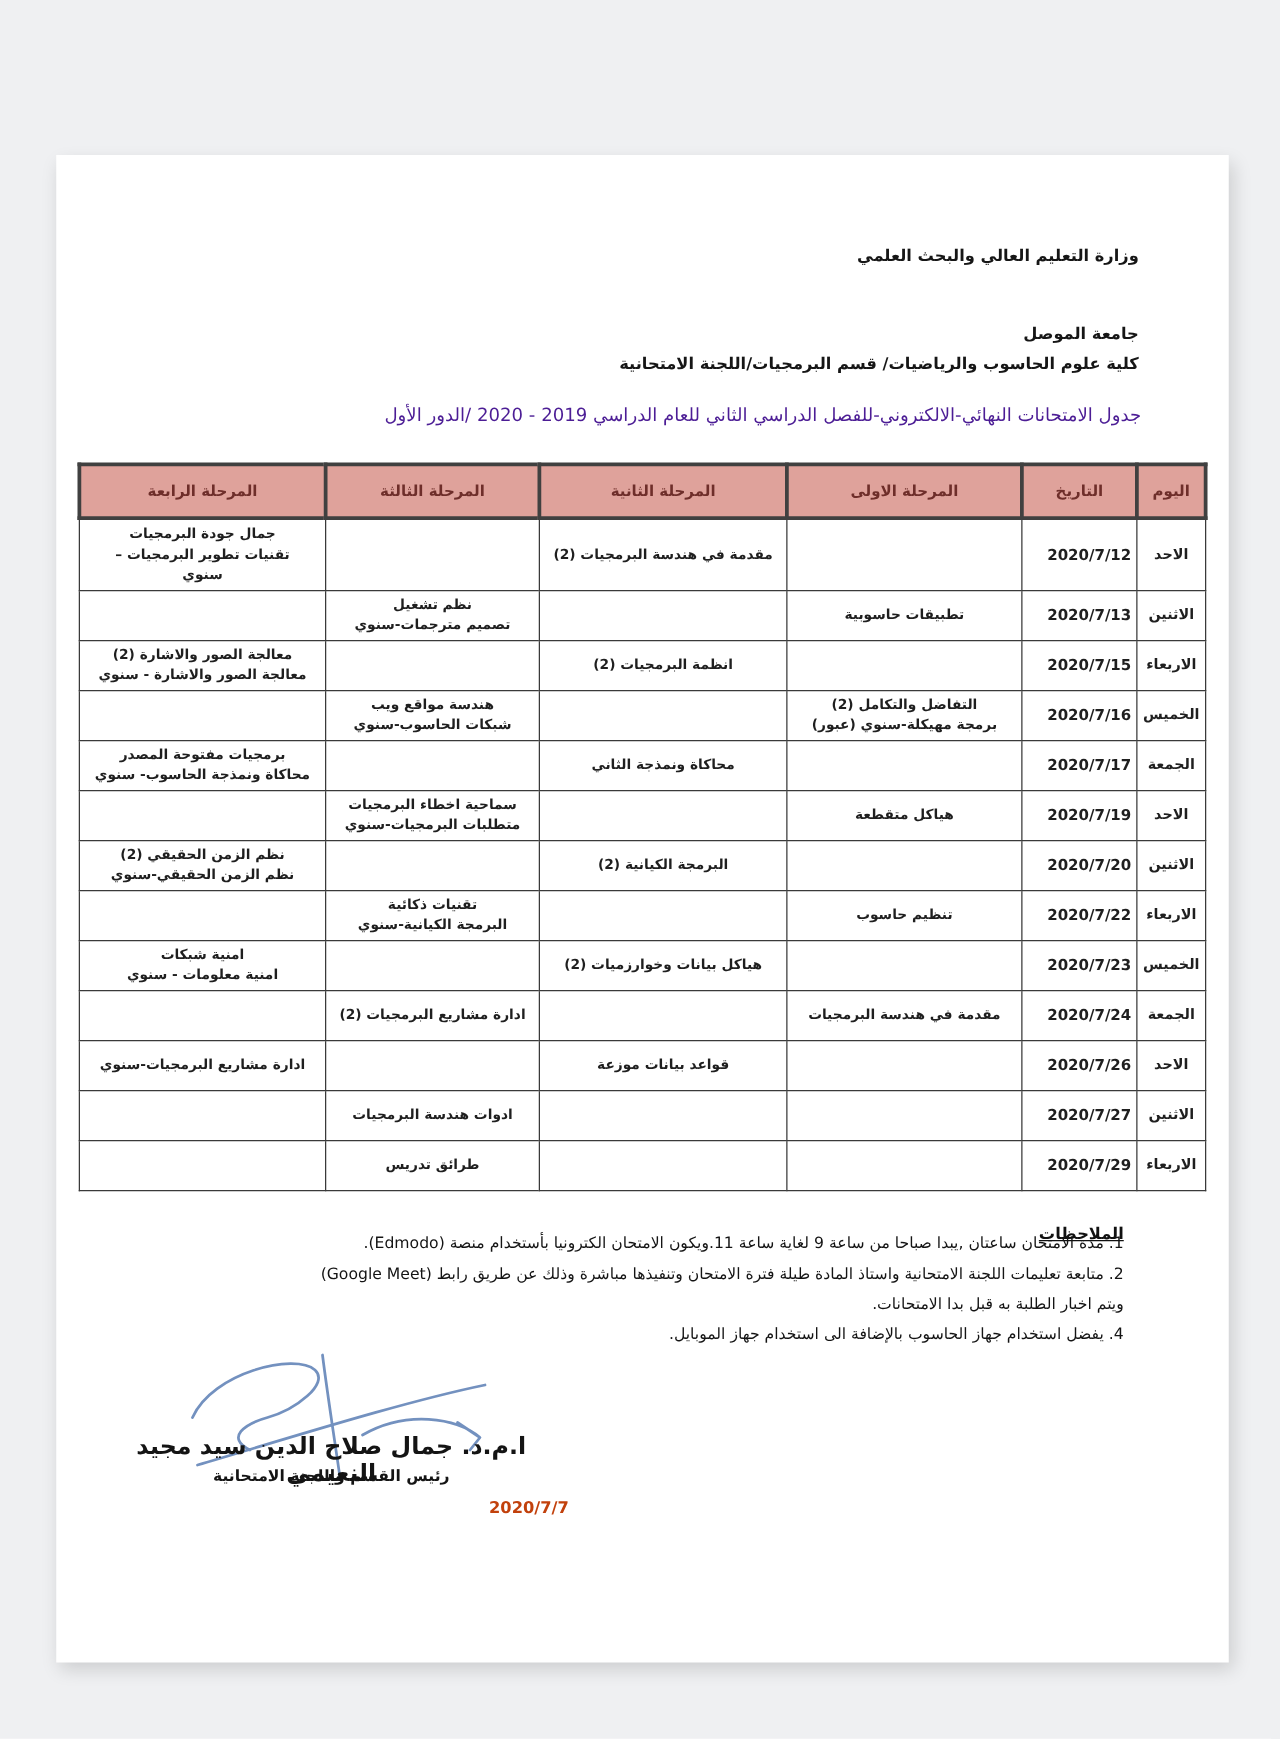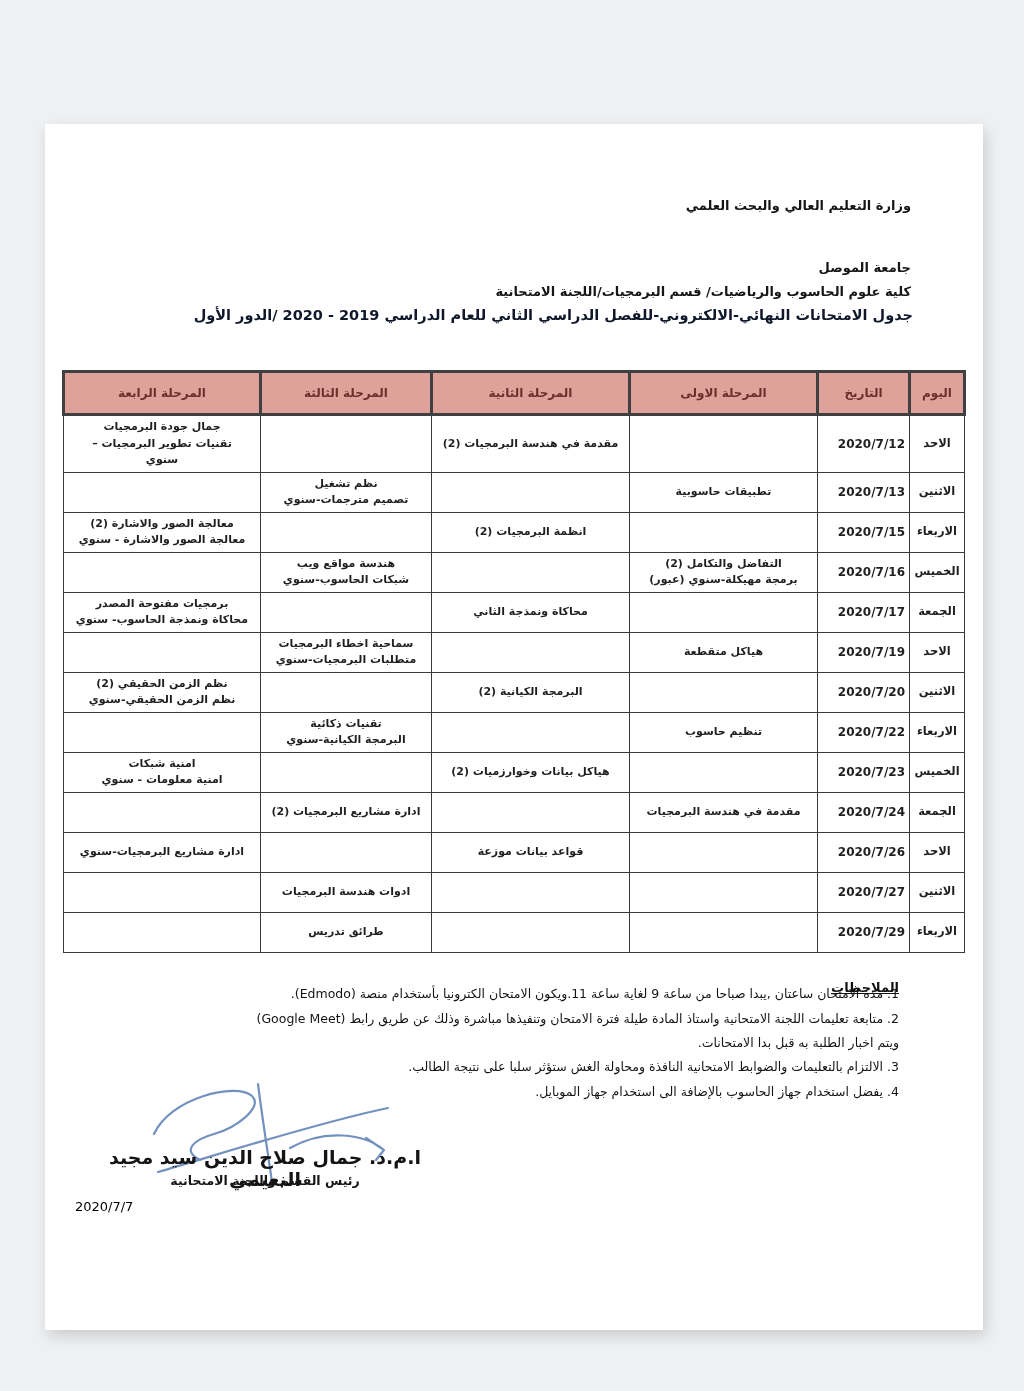--- a/index.html
+++ b/index.html
@@ -18,22 +18,22 @@
   }
   .hdr-line{
     position:absolute;right:72px;
     font-size:13px;font-weight:700;color:#161616;
     white-space:nowrap;
   }
   .hdr-ministry{top:74px;}
   .hdr-university{top:120px;margin-top:16px;}
   .hdr-college{top:160px;}
   .doc-title{
-    position:absolute;right:70px;top:183px;
-    font-size:14.5px;font-weight:700;color:#0f172a;
+    position:absolute;right:70px;top:201px;
+    font-size:14.5px;font-weight:400;color:#4c1d95;
     white-space:nowrap;
   }
   table.exam{
     position:absolute;top:246px;right:17px;
     width:901px;
     border-collapse:collapse;
     table-layout:fixed;
   }
   table.exam th{
     background:var(--header-bg,#dfa29b);
@@ -70,21 +70,21 @@
   .sig-name{
     position:absolute;left:30px;top:1022px;width:380px;
     text-align:center;font-size:19px;font-weight:700;color:#141414;
   }
   .sig-role{
     position:absolute;left:30px;top:1049px;width:380px;
     text-align:center;font-size:12.5px;font-weight:700;color:#141414;
   }
   .sig-date{
     position:absolute;left:30px;top:1075px;width:380px;
-    text-align:left;font-size:13px;font-weight:400;color:#000000;
+    text-align:right;font-size:13px;font-weight:700;color:#c2410c;
     direction:ltr;
   }
 </style>
 </head>
 <body>
 
 <div class="page">
 
   <div class="hdr-line hdr-ministry">وزارة التعليم العالي والبحث العلمي</div>
   <div class="hdr-line hdr-university">جامعة الموصل</div>
@@ -227,21 +227,20 @@
           <td></td>
         </tr>
       </tbody>
   </table>
 
   <div class="notes-heading">الملاحظات</div>
   <div class="notes">
     <p class="note-item">1. مدة الامتحان ساعتان ,يبدا صباحا من ساعة 9  لغاية ساعة 11.ويكون الامتحان الكترونيا بأستخدام منصة (Edmodo).</p>
     <p class="note-item">2. متابعة تعليمات اللجنة الامتحانية واستاذ المادة طيلة فترة الامتحان وتنفيذها مباشرة وذلك عن طريق رابط  (Google Meet)
 ويتم اخبار الطلبة به قبل بدا الامتحانات.</p>
-    <p class="note-item">3. الالتزام بالتعليمات والضوابط الامتحانية النافذة ومحاولة الغش ستؤثر سلبا على نتيجة الطالب.</p>
     <p class="note-item">4. يفضل استخدام جهاز الحاسوب بالإضافة الى استخدام جهاز الموبايل.</p>
   </div>
 
   <svg class="sig-svg" width="260" height="120" viewBox="0 0 260 120" fill="none">
     <g stroke="var(--sig-blue,#5b7eb5)" stroke-width="2.2" stroke-linecap="round" opacity="0.85">
       <path d="M14,58 C30,22 96,6 112,20 C124,31 96,52 74,58 C56,63 40,74 60,84"></path>
       <path d="M18,96 C80,78 180,46 248,32"></path>
       <path d="M118,8 C122,40 128,78 132,106"></path>
       <path d="M150,72 C185,52 225,58 244,74 L226,62 M244,74 L236,84"></path>
     </g>

